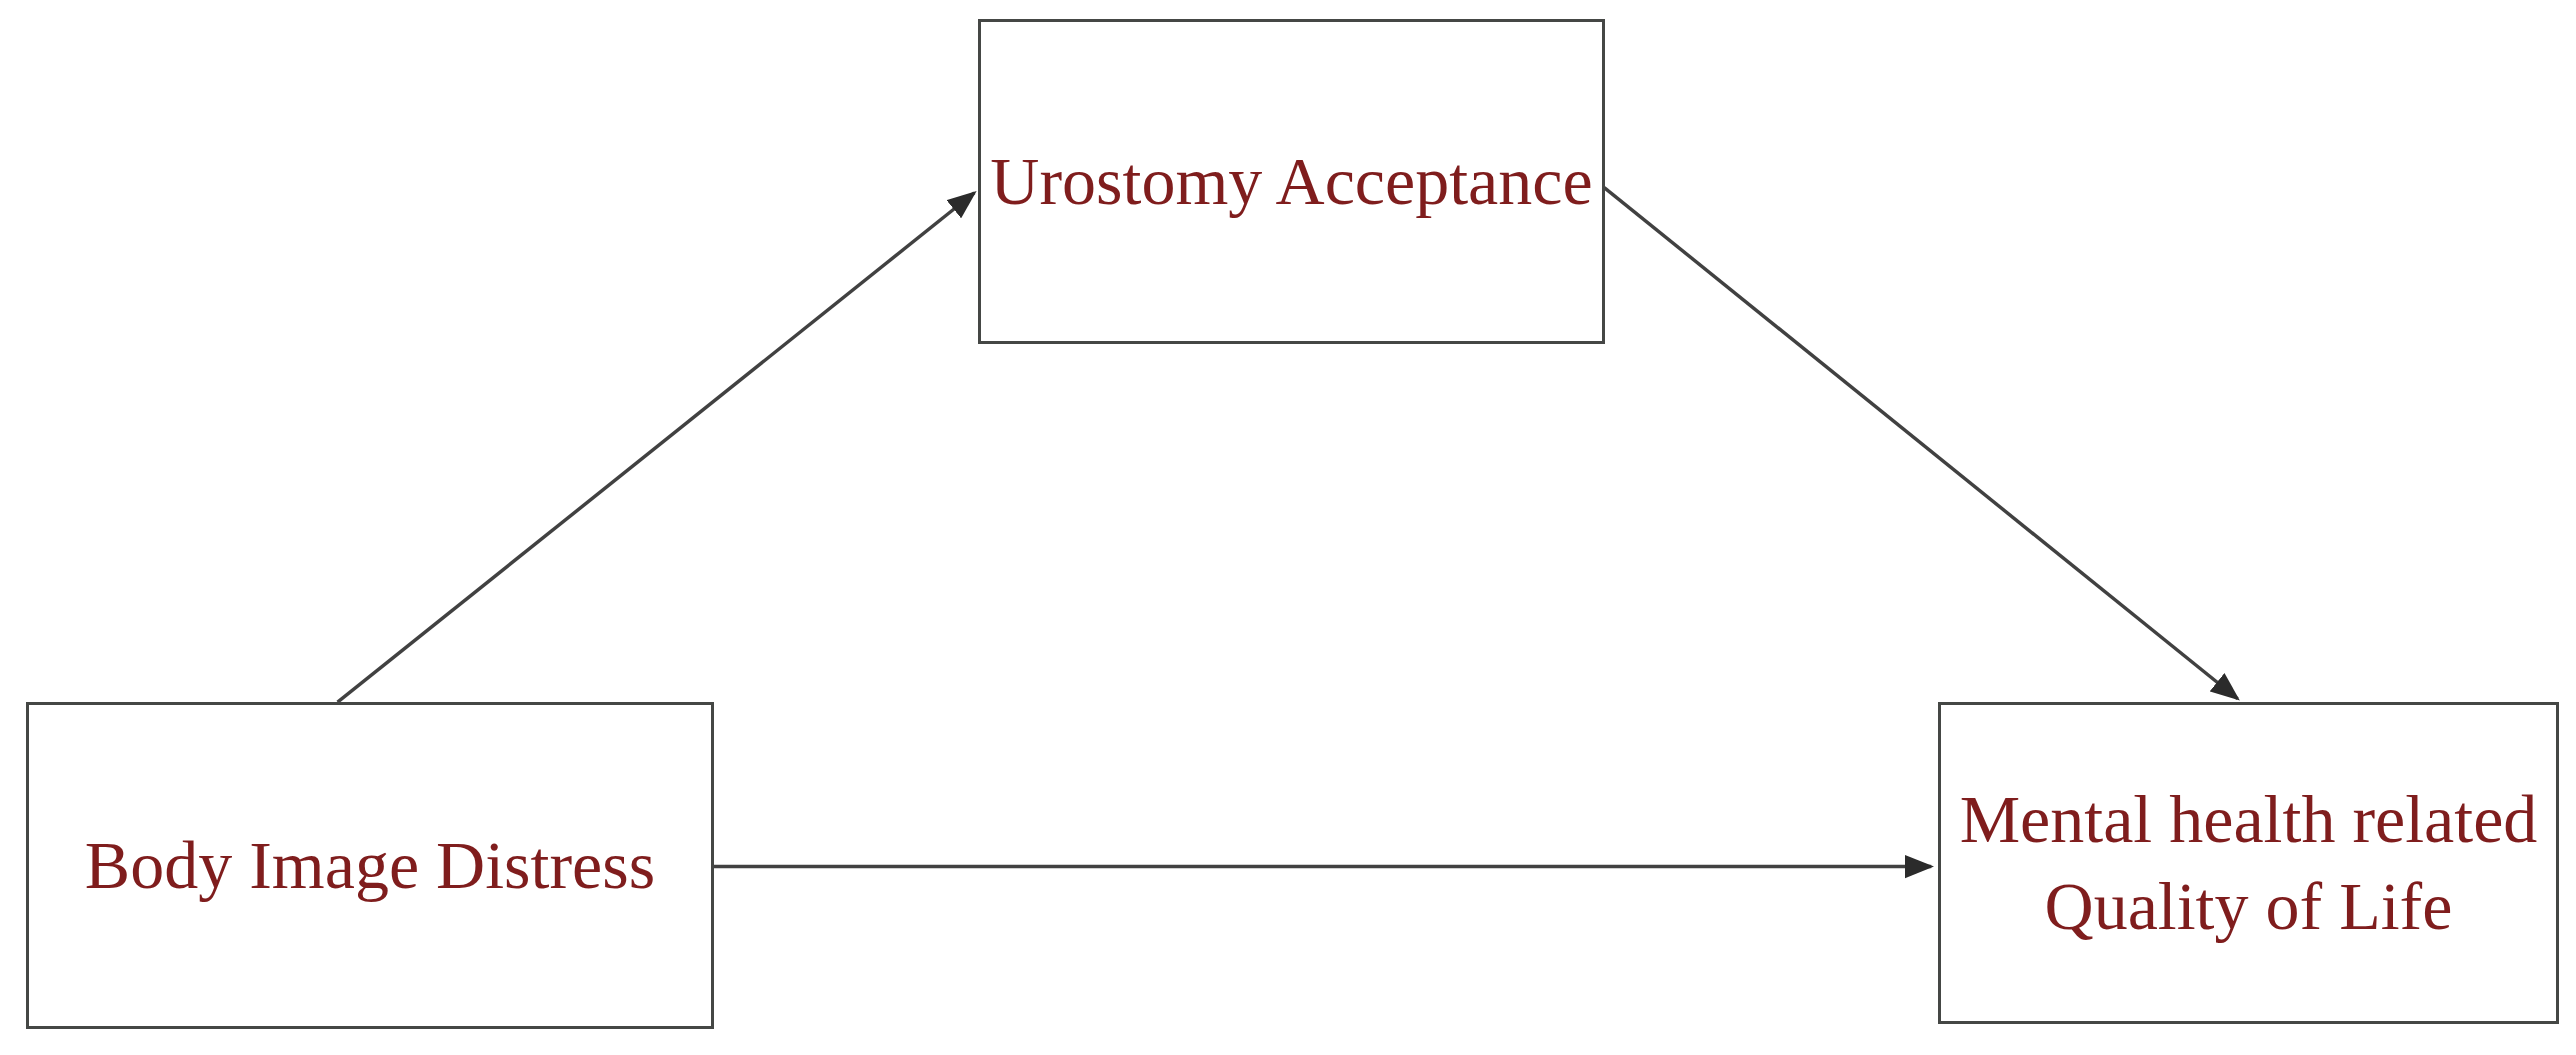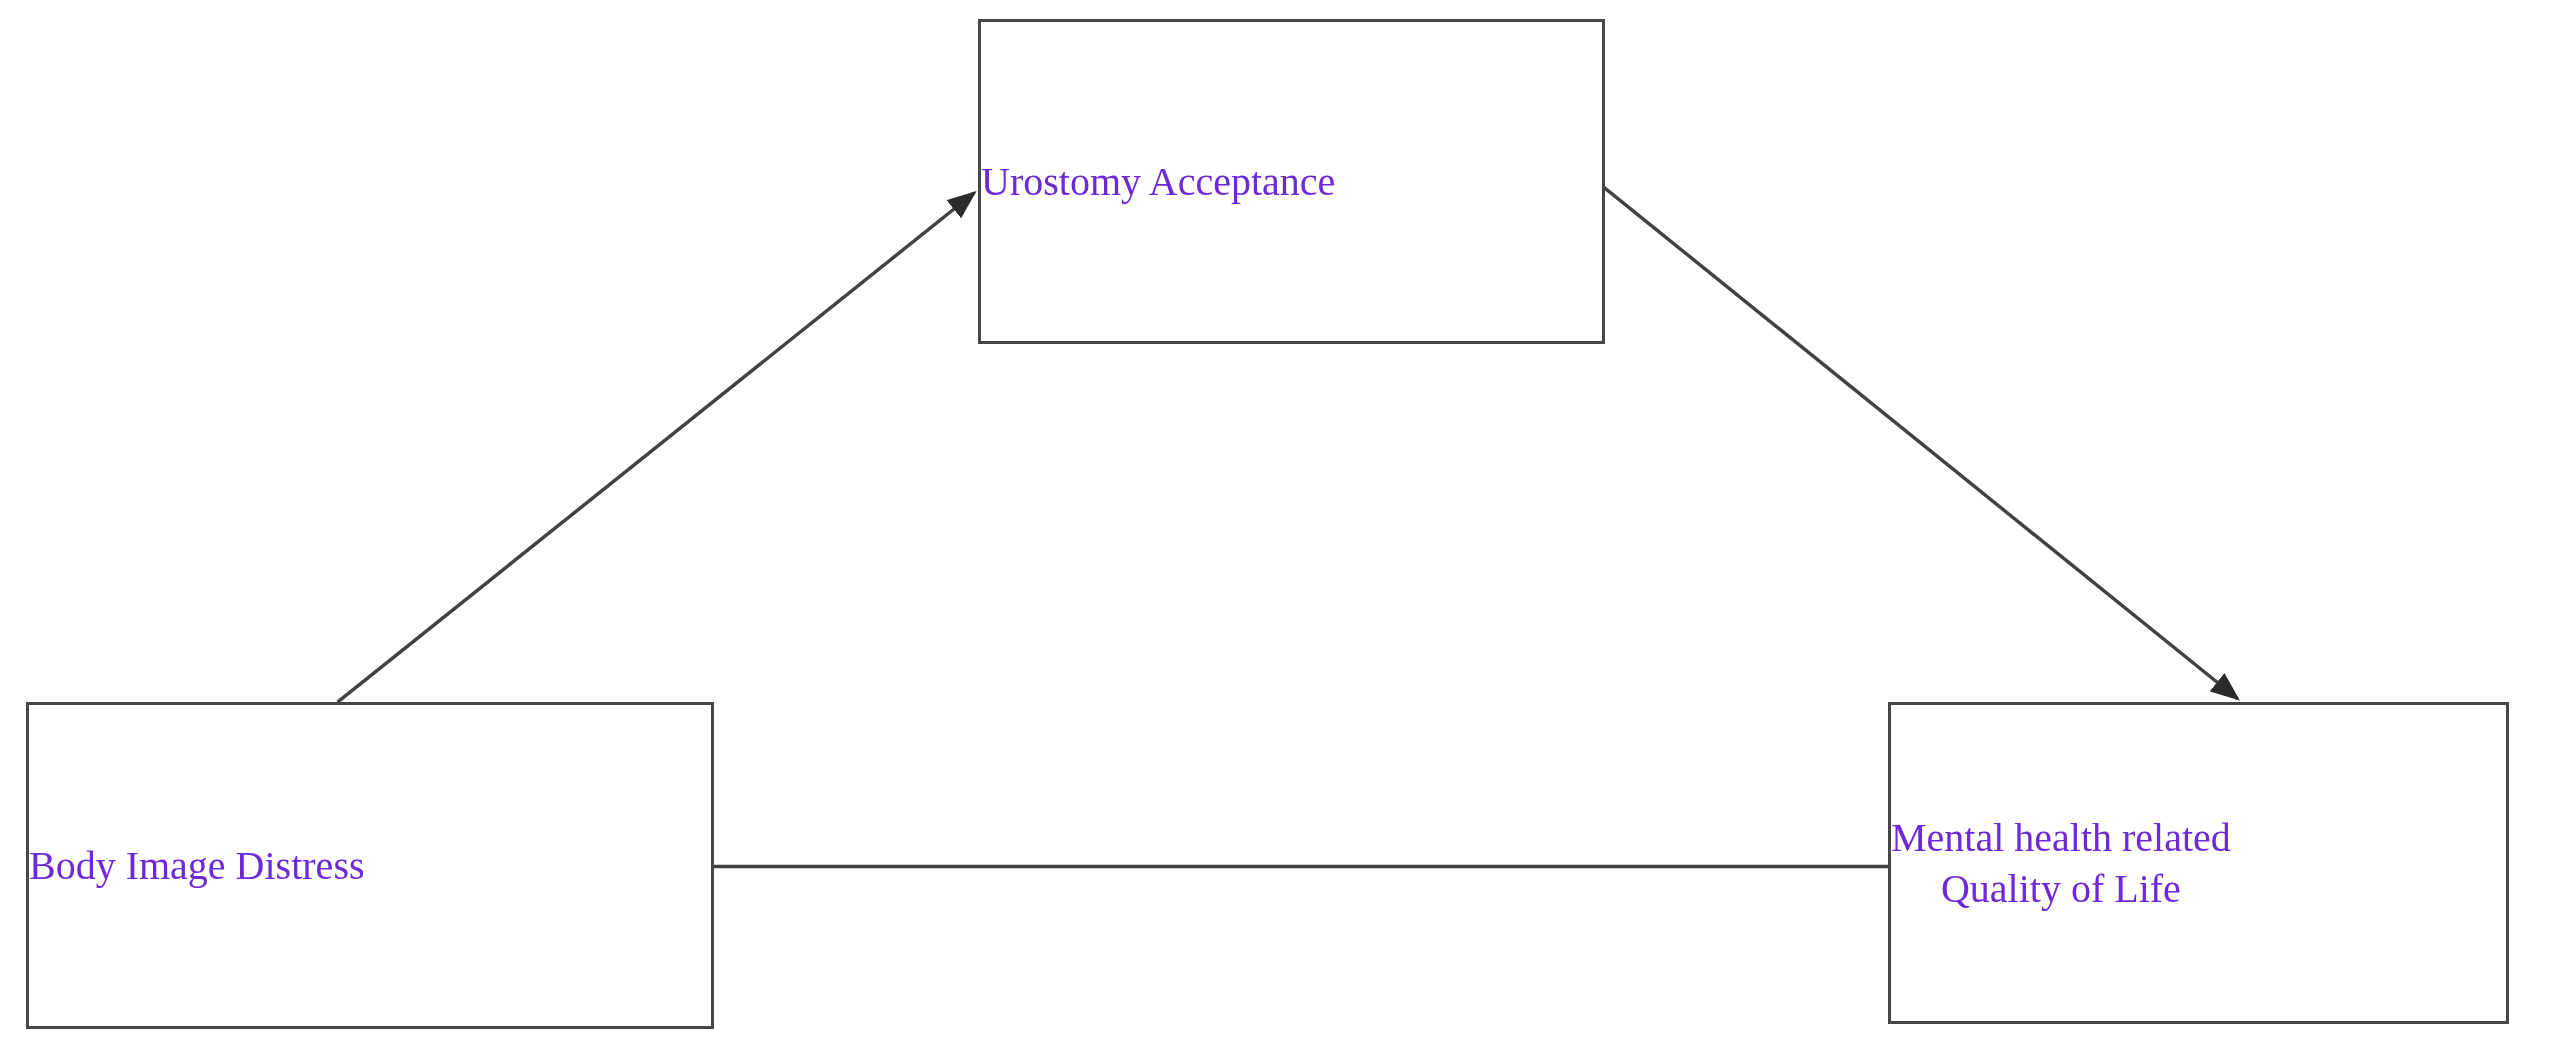--- a/index.html
+++ b/index.html
@@ -23,40 +23,41 @@
     height: 1055px;
     display: block;
   }
   .node {
     position: absolute;
     box-sizing: border-box;
     border: 3.4px solid #454745;
     background: #ffffff;
     display: flex;
     align-items: center;
+    justify-content: center;
     text-align: center;
-    font-size: 40px;
+    font-size: 68px;
     line-height: 1.28;
-    color: #6d28d9;
+    color: #7f1d1d;
     white-space: pre-line;
   }
   .node-mediator {
     left: 978px;
     top: 19px;
     width: 627px;
     height: 325px;
   }
   .node-predictor {
     left: 26px;
     top: 702px;
     width: 688px;
     height: 327px;
   }
   .node-outcome {
-    left: 1888px;
+    left: 1938px;
     top: 702px;
     width: 621px;
     height: 322px;
   }
 </style>
 </head>
 <body>
 
 <div class="stage">
 

